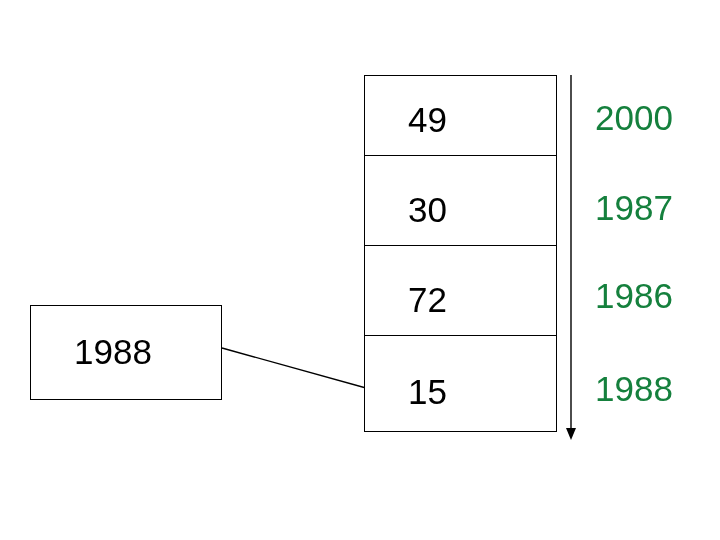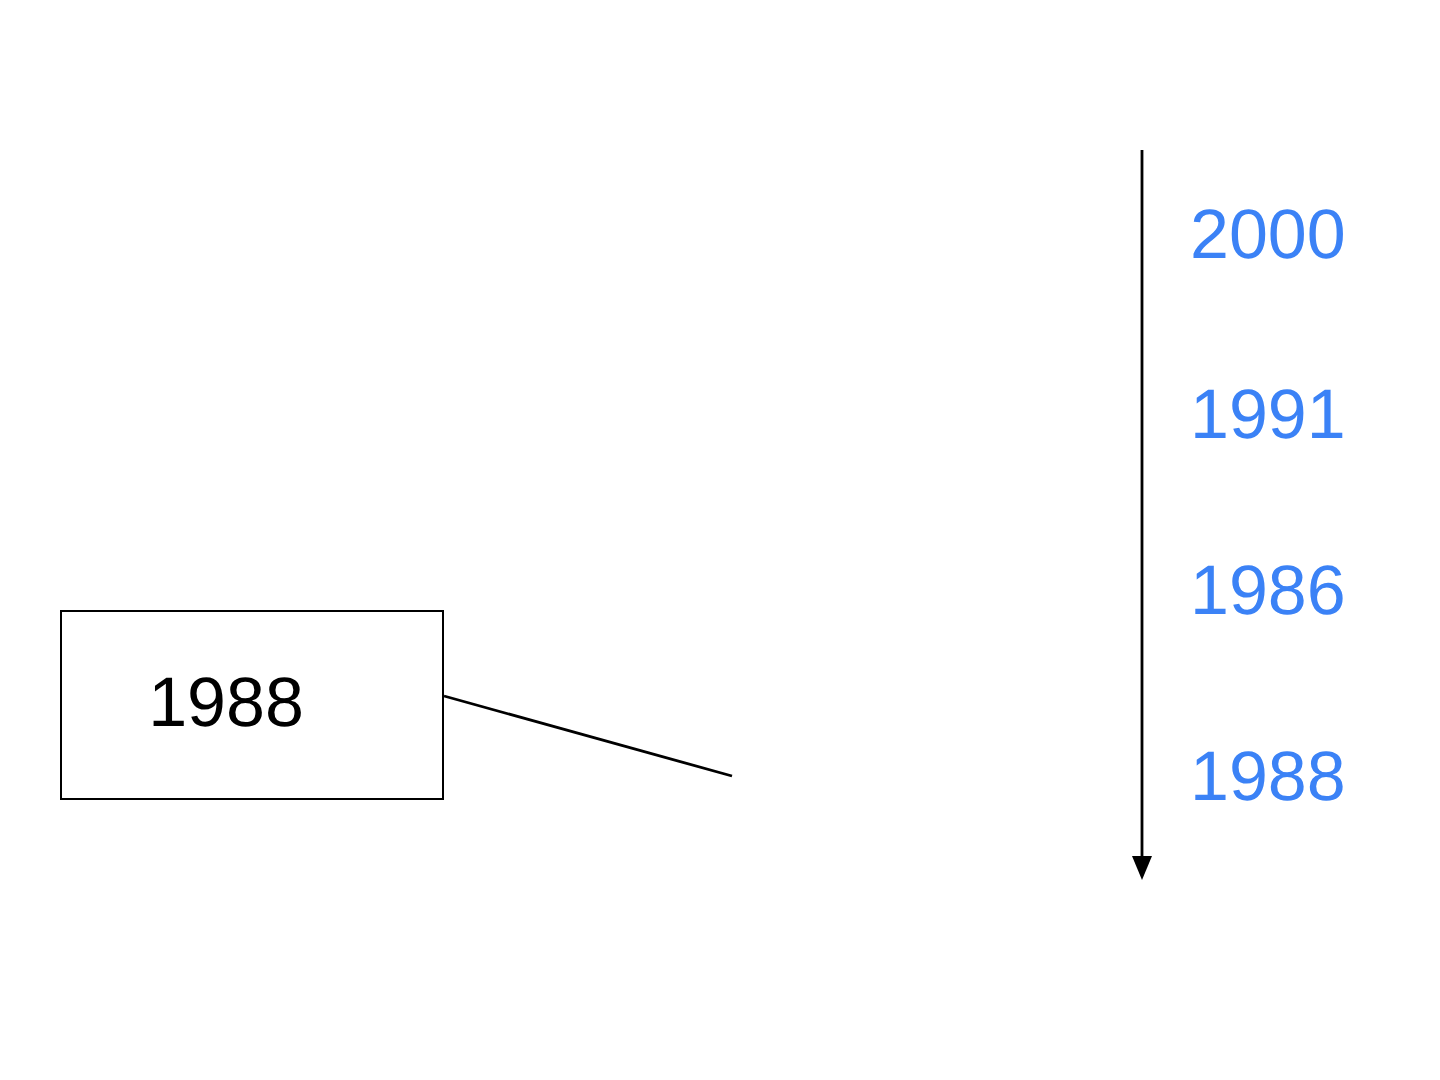--- a/index.html
+++ b/index.html
@@ -103,21 +103,21 @@
     pointer-events: none;
   }
 
   
   .year-label {
     position: absolute;
     left: 595px;
     width: 110px;
     font-size: 35px;
     line-height: 35px;
-    color: #3b82f6;
+    color: #15803d;
     text-align: left;
     white-space: nowrap;
   }
   .year-0 { top: 100px; }
   .year-1 { top: 190px; }
   .year-2 { top: 278px; }
   .year-3 { top: 371px; }
 </style>
 </head>
 <body>
@@ -125,24 +125,38 @@
 <div id="canvas">
 
   <div class="tag-box">
     <div class="tag-box-label">1988</div>
   </div>
 
   <svg class="connector" viewBox="0 0 152 56" width="152" height="56">
     <line x1="4" y1="8" x2="148" y2="48" stroke="#000000" stroke-width="1.4"></line>
   </svg>
 
+  <div class="array-stack">
+    <div class="array-cell cell-0">
+      <div class="cell-value">49</div>
+    </div>
+    <div class="array-cell cell-1">
+      <div class="cell-value">30</div>
+    </div>
+    <div class="array-cell cell-2">
+      <div class="cell-value">72</div>
+    </div>
+    <div class="array-cell cell-3 last">
+      <div class="cell-value">15</div>
+    </div>
+  </div>
 
   <svg class="timeline-arrow" viewBox="0 0 26 380" width="26" height="380">
     <line x1="11" y1="7" x2="11" y2="362" stroke="#000000" stroke-width="1.4"></line>
     <polygon points="11,372 6,360 16,360" fill="#000000"></polygon>
   </svg>
 
   <div class="year-label year-0">2000</div>
-  <div class="year-label year-1">1991</div>
+  <div class="year-label year-1">1987</div>
   <div class="year-label year-2">1986</div>
   <div class="year-label year-3">1988</div>
 
 </div>
 
 </body></html>

